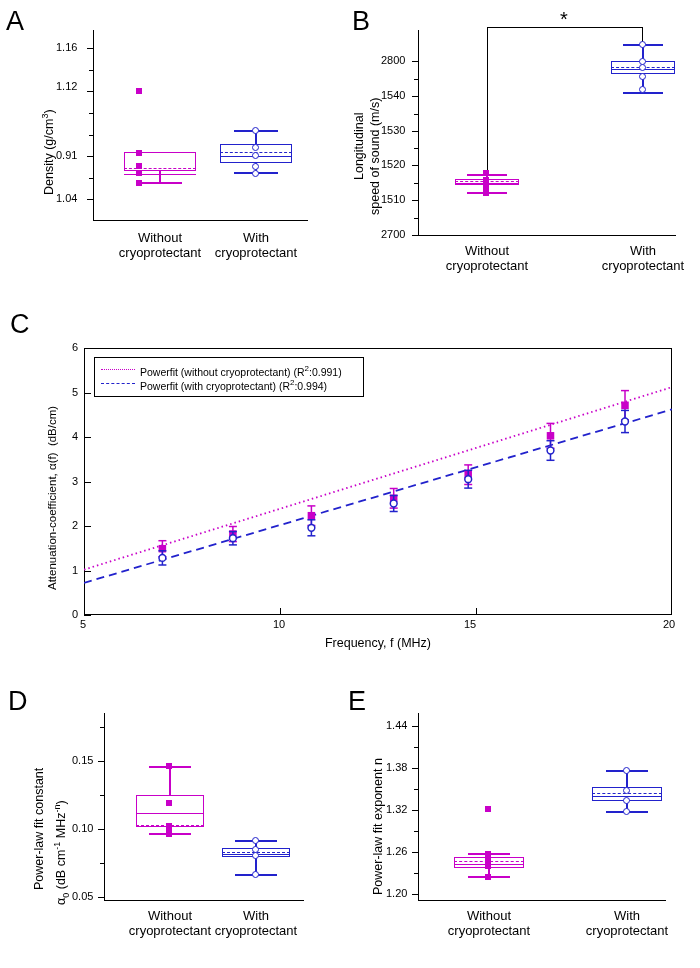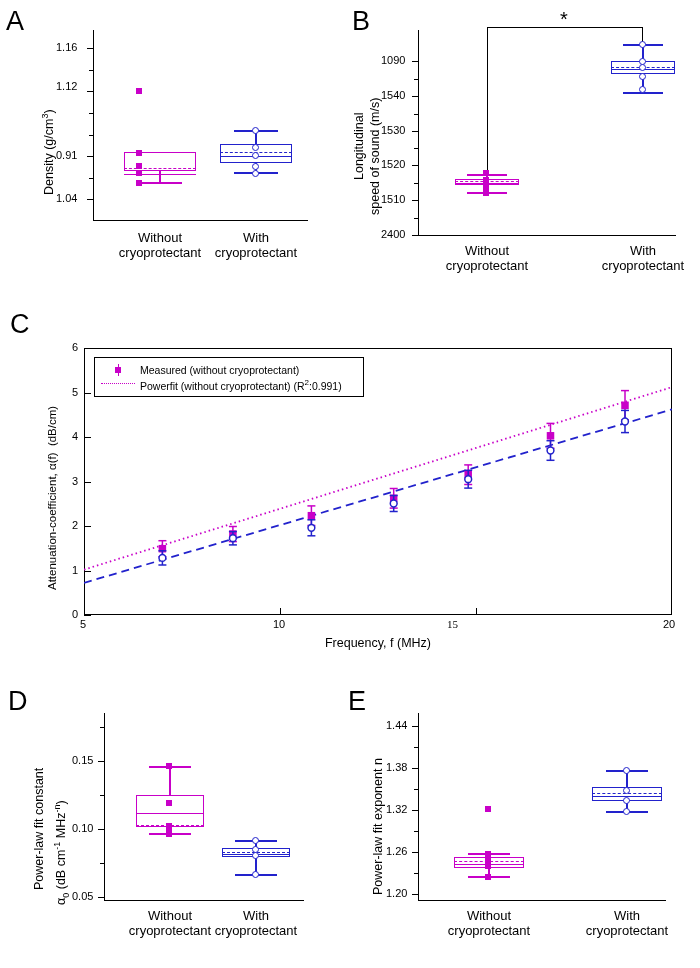--- a/index.html
+++ b/index.html
@@ -149,26 +149,26 @@
   <div class="tick" style="left:412px; top:131px; width:7px; height:1.3px;"></div>
   <div class="tick" style="left:412px; top:165px; width:7px; height:1.3px;"></div>
   <div class="tick" style="left:412px; top:200px; width:7px; height:1.3px;"></div>
   <div class="tick" style="left:412px; top:235px; width:7px; height:1.3px;"></div>
   <div class="tick" style="left:414px; top:78.5px; width:5px; height:1.2px;"></div>
   <div class="tick" style="left:414px; top:113.5px; width:5px; height:1.2px;"></div>
   <div class="tick" style="left:414px; top:148px; width:5px; height:1.2px;"></div>
   <div class="tick" style="left:414px; top:182.5px; width:5px; height:1.2px;"></div>
   <div class="tick" style="left:414px; top:217.5px; width:5px; height:1.2px;"></div>
 
-  <div class="ticklabel" style="left:381px; top:54px;">1090</div>
+  <div class="ticklabel" style="left:381px; top:54px;">2800</div>
   <div class="ticklabel" style="left:381px; top:89px;">1540</div>
   <div class="ticklabel" style="left:381px; top:124px;">1530</div>
   <div class="ticklabel" style="left:381px; top:158px;">1520</div>
   <div class="ticklabel" style="left:381px; top:193px;">1510</div>
-  <div class="ticklabel" style="left:381px; top:228px;">2400</div>
+  <div class="ticklabel" style="left:381px; top:228px;">2700</div>
 
   <div class="vlabel" style="left:352px; top:180px;">Longitudinal</div>
   <div class="vlabel" style="left:368px; top:215px;">speed of sound (m/s)</div>
 
   <div class="axis-line" style="left:487px; top:27px; width:156px; height:1.4px;"></div>
   <div class="axis-line" style="left:487px; top:27px; width:1.4px; height:165px;"></div>
   <div class="axis-line" style="left:642px; top:27px; width:1.4px; height:32px;"></div>
   <div class="ticklabel" style="left:560px; top:8px; font-size:20px;">*</div>
 
   <div class="box" style="left:455px; top:179px; width:64px; height:6px; border-color:#c800c8;"></div>
@@ -234,21 +234,21 @@
   <div class="ticklabel" style="left:72px; top:564px;">1</div>
   <div class="ticklabel" style="left:72px; top:608px;">0</div>
 
   <div class="tick" style="left:84px; top:608px; width:1.3px; height:7px;"></div>
   <div class="tick" style="left:280px; top:608px; width:1.3px; height:7px;"></div>
   <div class="tick" style="left:476px; top:608px; width:1.3px; height:7px;"></div>
   <div class="tick" style="left:671px; top:608px; width:1.3px; height:7px;"></div>
 
   <div class="ticklabel" style="left:80px; top:618px;">5</div>
   <div class="ticklabel" style="left:273px; top:618px;">10</div>
-  <div class="ticklabel" style="left:447px; top:618px;font-family:Liberation Serif, serif;">15</div>
+  <div class="ticklabel" style="left:464px; top:618px;">15</div>
   <div class="ticklabel" style="left:663px; top:618px;">20</div>
 
   <div class="axlabel" style="left:278px; top:636px; width:200px;">Frequency, f (MHz)</div>
 
   <svg width="588" height="267" style="position:absolute; left:84px; top:348px;">
 
     <line x1="0" y1="221.6" x2="588" y2="39.1" stroke="#c800c8" stroke-width="1.8" stroke-dasharray="1.5,3"></line>
 
     <line x1="0" y1="234.9" x2="588" y2="61.4" stroke="#2222cc" stroke-width="1.8" stroke-dasharray="8,5"></line>
 
@@ -311,30 +311,29 @@
       <line x1="541" y1="62.4" x2="541" y2="84.6"></line>
         <line x1="537" y1="62.4" x2="545" y2="62.4"></line>
         <line x1="537" y1="84.6" x2="545" y2="84.6"></line>
       <circle cx="541" cy="73.5" r="3.4" fill="#ffffff"></circle>
     </g>
   </svg>
 
   <div class="legend" style="left:94px; top:357px; width:270px;">
     <div class="legend-row">
       <span class="legend-key">
-        <span class="lk-errbar" style="background:#c800c8;"></span>
-        <span class="lk-mark" style="width:6px;height:6px;background:#c800c8;top:4px;left:14px;"></span>
+        <span class="lk-line" style="border-top:1.8px dotted #c800c8;"></span>
       </span>
-      <span>Measured (without cryoprotectant)</span>
+      <span><span>Powerfit (without cryoprotectant) (R</span><sup style="font-size:8px;">2</sup><span>:0.991)</span></span>
     </div>
     <div class="legend-row">
       <span class="legend-key">
-        <span class="lk-line" style="border-top:1.8px dotted #c800c8;"></span>
+        <span class="lk-line" style="border-top:1.8px dashed #2222cc;"></span>
       </span>
-      <span><span>Powerfit (without cryoprotectant) (R</span><sup style="font-size:8px;">2</sup><span>:0.991)</span></span>
+      <span><span>Powerfit (with cryoprotectant) (R</span><sup style="font-size:8px;">2</sup><span>:0.994)</span></span>
     </div>
   </div>
 </div>
 
 <div class="panel-letter" style="left:8px; top:686px;">D</div>
 
 <div>
   <div class="axis-line" style="left:104px; top:713px; width:1.4px; height:187px;"></div>
   <div class="axis-line" style="left:104px; top:900px; width:200px; height:1.4px;"></div>
 

